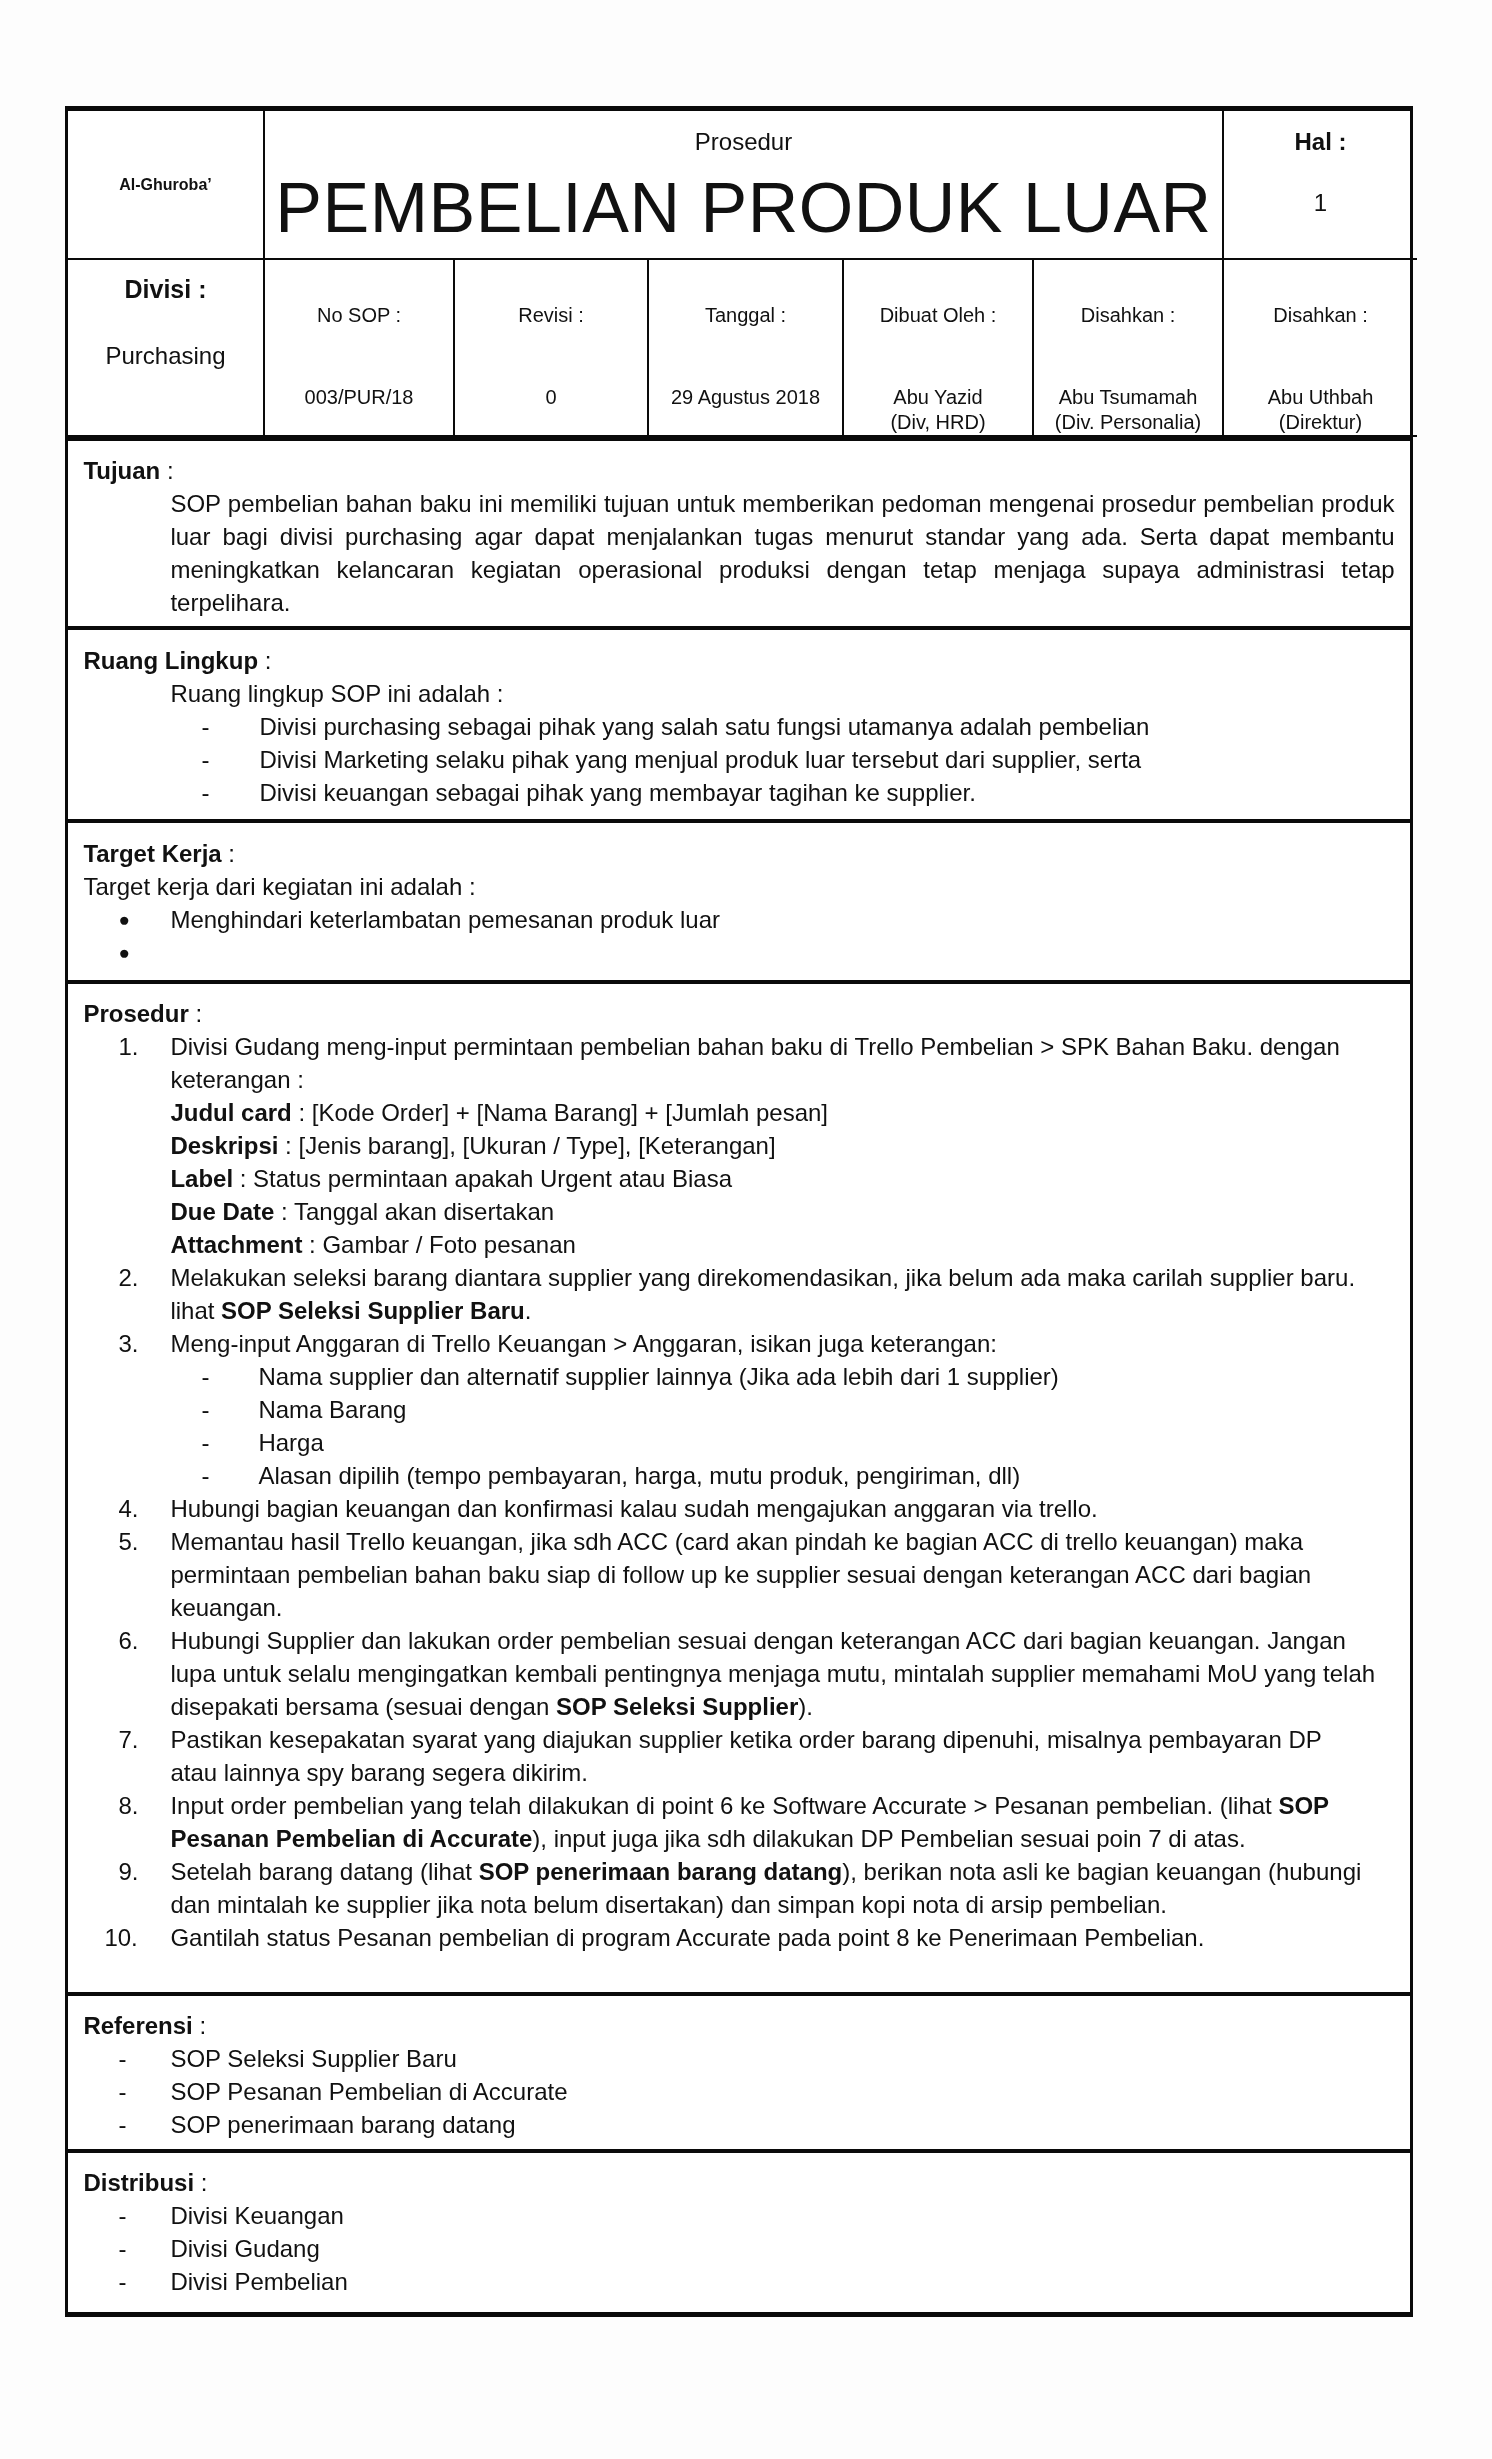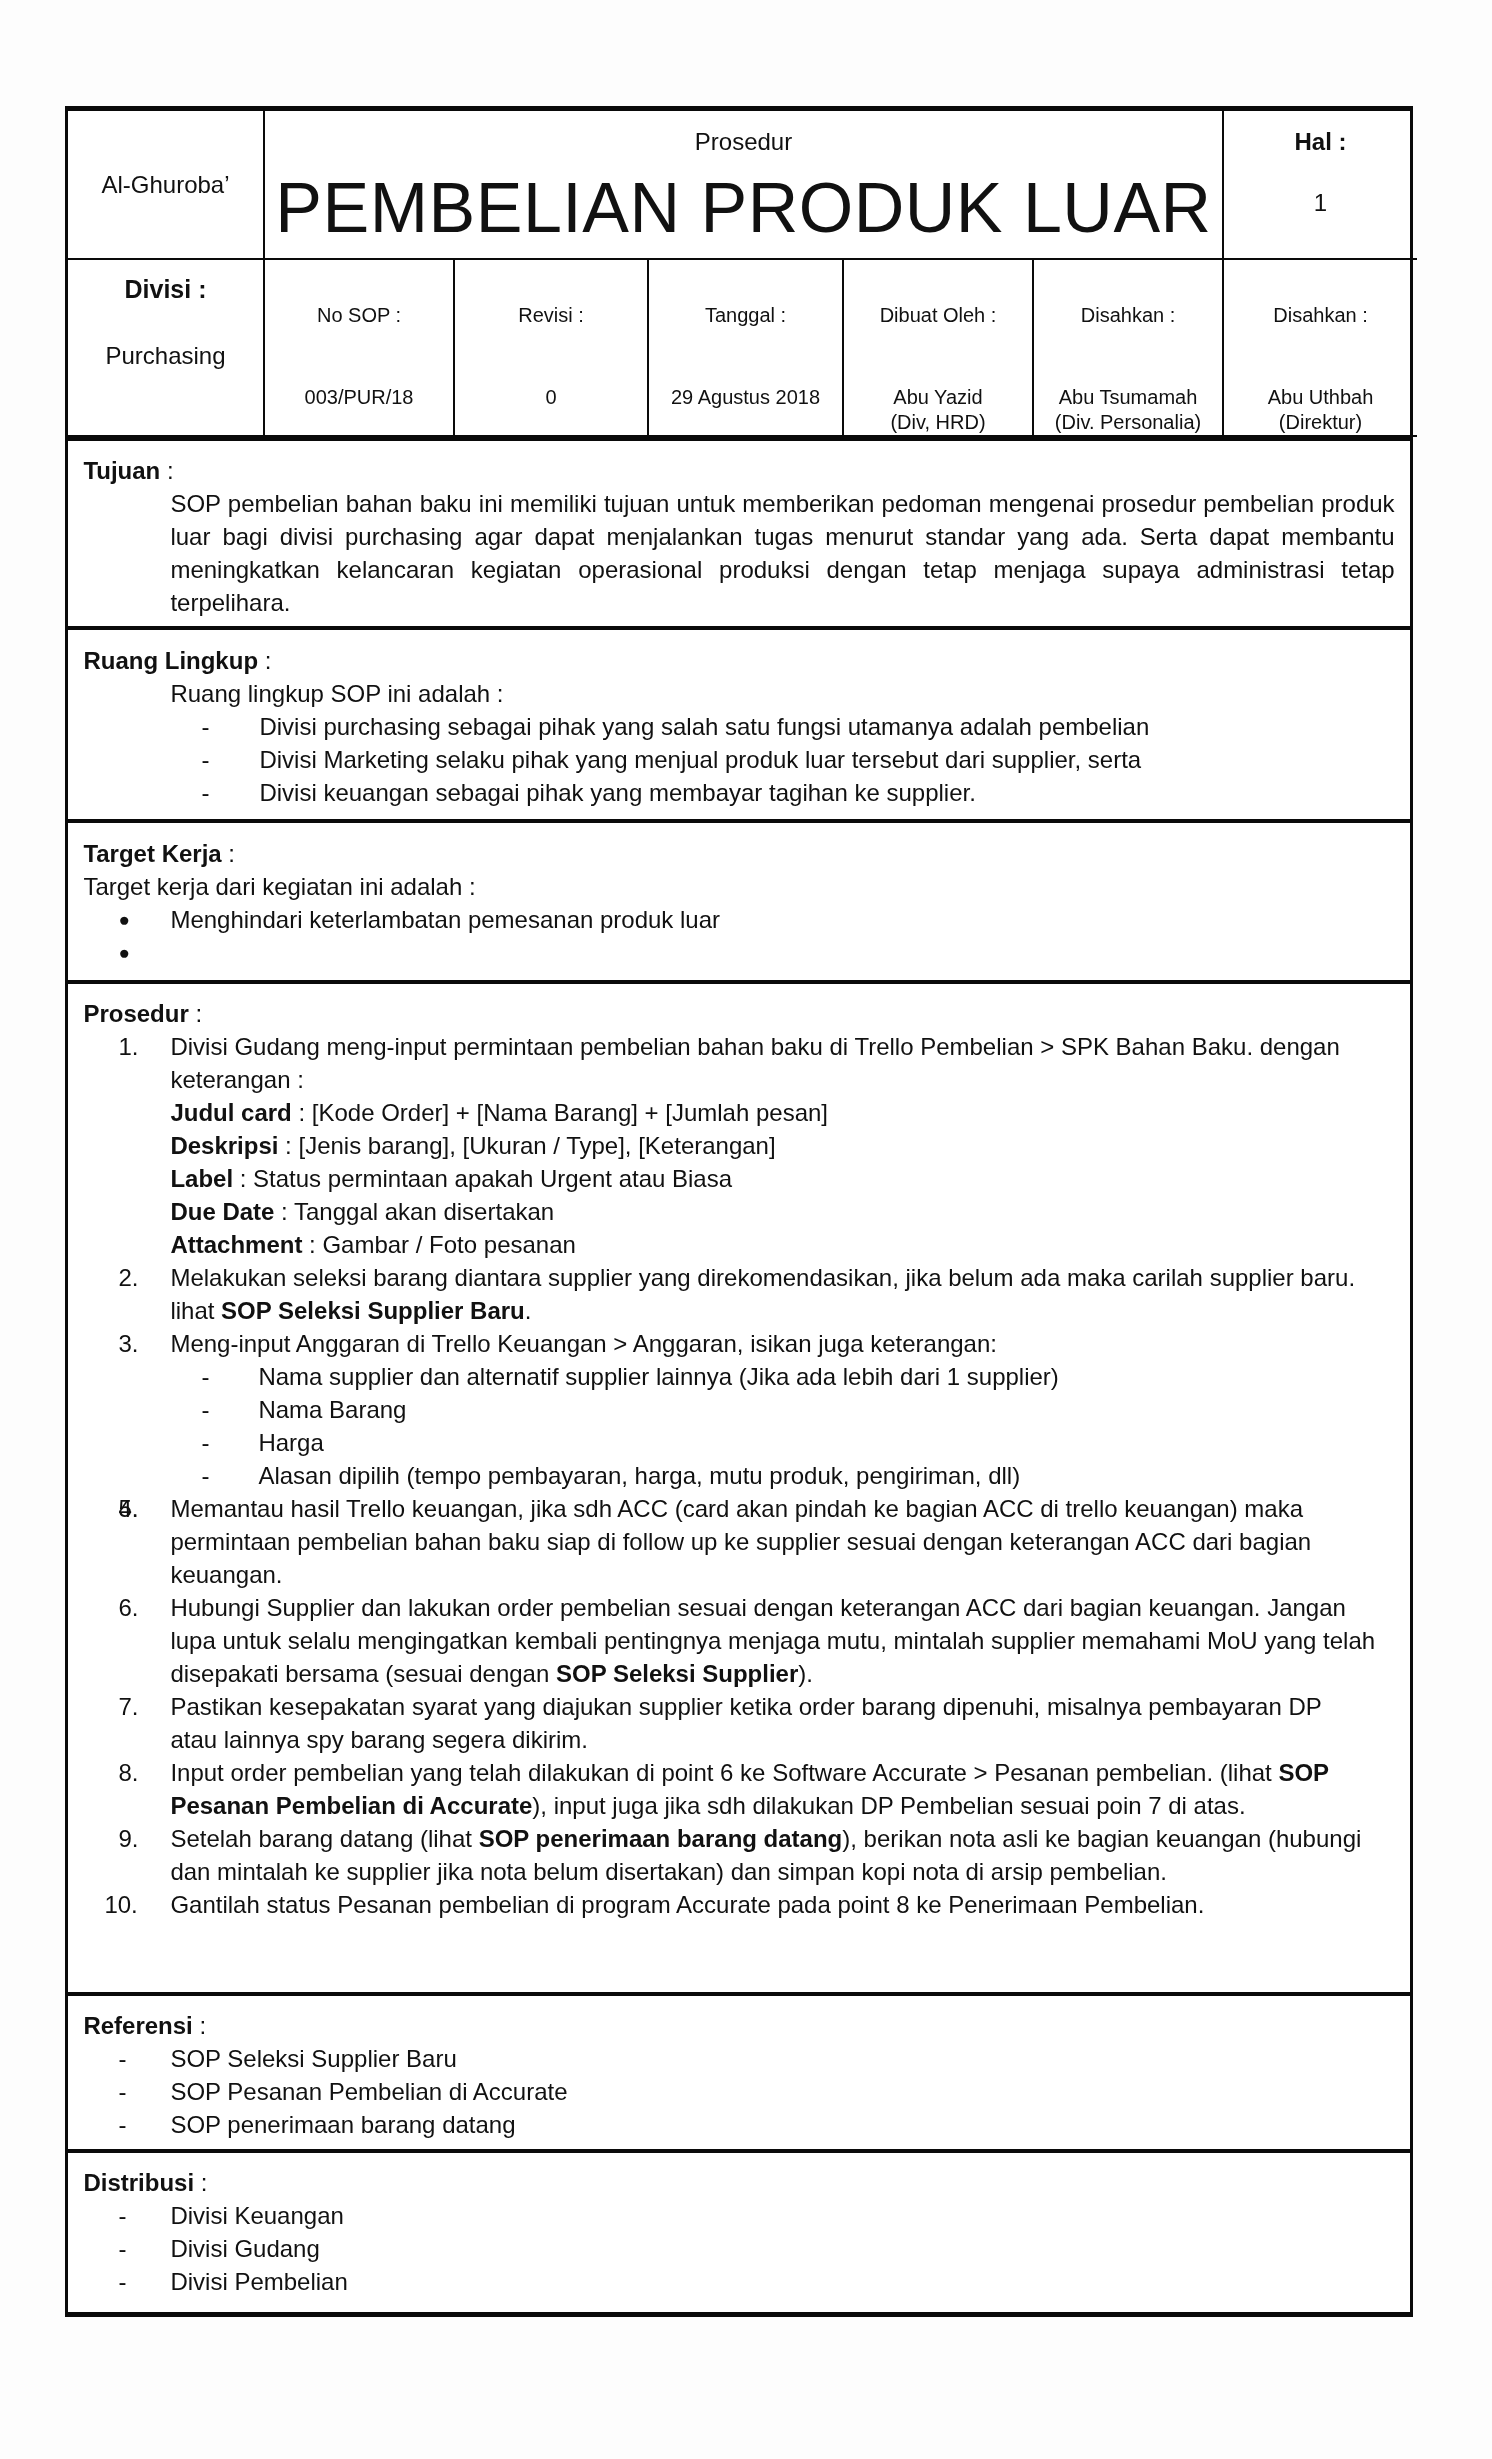--- a/index.html
+++ b/index.html
@@ -12,21 +12,21 @@
     position: absolute; left: 65px; top: 106px; width: 1342px;
     border: 3.8px solid #0a0a0a; border-top-width: 5.8px; border-bottom-width: 5.8px;
     background: #fff;
   }
   table.hdr { border-collapse: collapse; width: 100%; table-layout: fixed; }
   table.hdr td { border: 2.9px solid #0a0a0a; text-align: center; vertical-align: top; padding: 0; }
   table.hdr tr:first-child td { border-top: none; }
   table.hdr td:first-child { border-left: none; }
   table.hdr td:last-child { border-right: none; }
   .r1 td { height: 130px; }
-  .org { font-size: 24px; font-weight: normal; vertical-align: middle !important; border-radius: 21px; }
+  .org { font-size: 16px; font-weight: bold; vertical-align: middle !important; border-radius: 21px; }
   .doc-type { font-size: 24px; padding-top: 17.3px !important; }
   .doc-title { font-size: 70px; margin-top: 11.5px; letter-spacing: 0.5px; }
   .hal-label { font-size: 24px; font-weight: bold; padding-top: 17.3px; }
   .hal-val { font-size: 24px; margin-top: 33px; }
   .r2 td { height: 151px; }
   .cell-label { font-size: 20px; font-weight: normal; padding-top: 15.4px; margin-top: 28px; }
   .cell-val { font-size: 20px; margin-top: 58px; line-height: 25px; }
   .divisi-label { font-size: 25px; font-weight: bold; padding-top: 15px; }
   .divisi-val { font-size: 24px; margin-top: 38px; }
 
@@ -163,20 +163,21 @@
         <div>Meng-input Anggaran di Trello Keuangan &gt; Anggaran, isikan juga keterangan:</div>
         <ul class="dash sub-dash">
           <li><span class="mk">-</span><span>Nama  supplier dan alternatif supplier lainnya (Jika ada lebih dari 1 supplier)</span></li>
           <li><span class="mk">-</span><span>Nama Barang</span></li>
           <li><span class="mk">-</span><span>Harga</span></li>
           <li><span class="mk">-</span><span>Alasan dipilih (tempo pembayaran, harga, mutu produk, pengiriman, dll)</span></li>
         </ul>
       </li>
       <li>
         <span class="mk">4.</span>
+        <span>Hubungi bagian keuangan dan konfirmasi kalau sudah mengajukan anggaran via trello.</span>
       </li>
       <li>
         <span class="mk">5.</span>
         <span>Memantau hasil Trello keuangan, jika sdh ACC (card akan pindah ke bagian ACC di trello keuangan) maka permintaan pembelian bahan baku siap di follow up ke supplier sesuai dengan keterangan ACC dari bagian keuangan.</span>
       </li>
       <li>
         <span class="mk">6.</span>
         <span>Hubungi Supplier dan lakukan order pembelian sesuai dengan keterangan ACC dari bagian keuangan. Jangan lupa untuk selalu mengingatkan kembali pentingnya menjaga mutu, mintalah supplier memahami MoU yang telah disepakati bersama (sesuai dengan </span><b>SOP Seleksi Supplier</b><span>).</span>
       </li>
       <li style="padding-right:38px">

